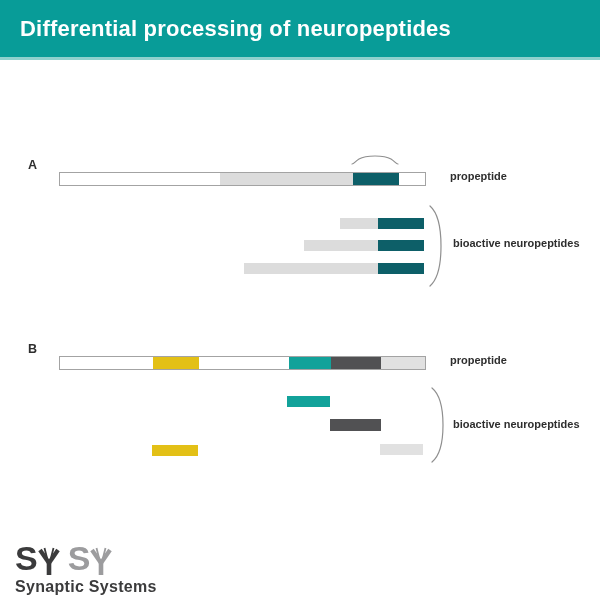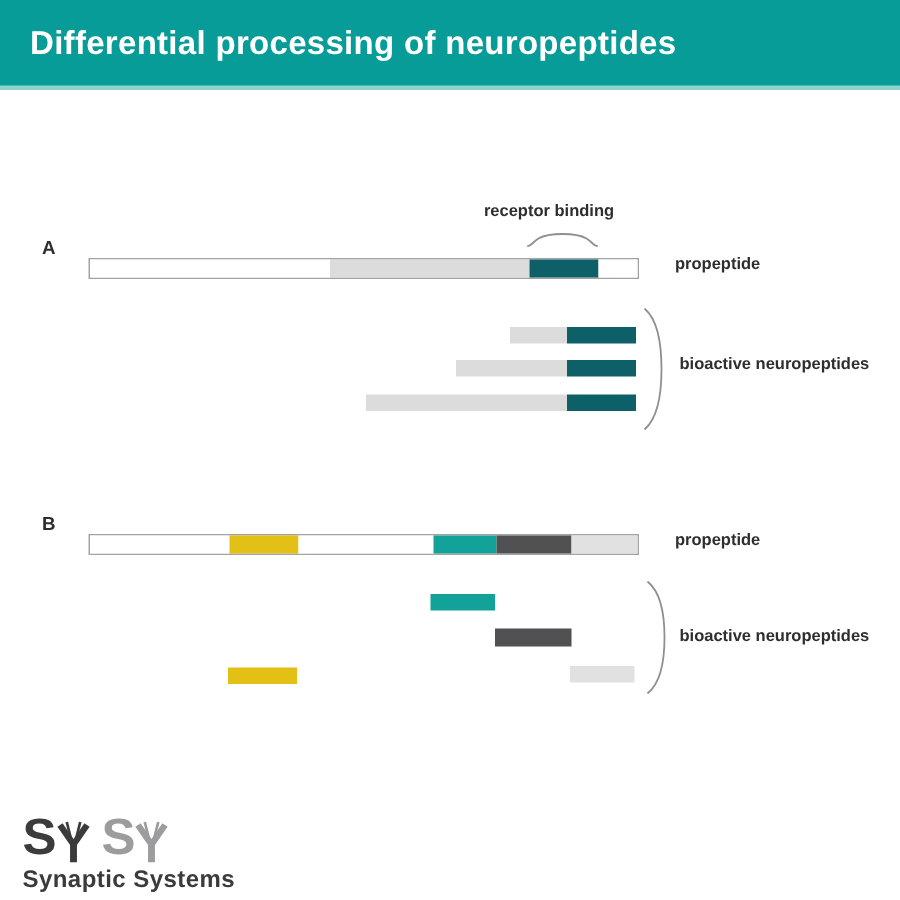--- a/index.html
+++ b/index.html
@@ -37,21 +37,20 @@
 <body>
 
 <div class="canvas">
 
   <div class="banner">
     <div class="title">Differential processing of neuropeptides</div>
   </div>
 
   <div class="sec-label" style="left:28px;top:158px;">A</div>
 
-  <div class="lbl center" style="left:306px;top:135px;width:120px;">receptor binding</div>
 
   <svg class="brace" style="left:351px;top:154px;" width="48" height="12" viewBox="0 0 48 12">
     <path d="M1,10 C3,10 4,7.5 8,5 C15,1 33,1 40,5 C44,7.5 45,10 47,10"></path>
   </svg>
 
   <div class="bar bordered" style="left: 59px; top: 172px; height: 12px;">
       <div class="seg" style="width: 160px; background: rgb(255, 255, 255);"></div>
       <div class="seg" style="width: 133px; background: rgb(220, 220, 220);"></div>
       <div class="seg" style="width: 46px; background: rgb(13, 95, 104);"></div>
       <div class="seg" style="width: 26px; background: rgb(255, 255, 255);"></div>

